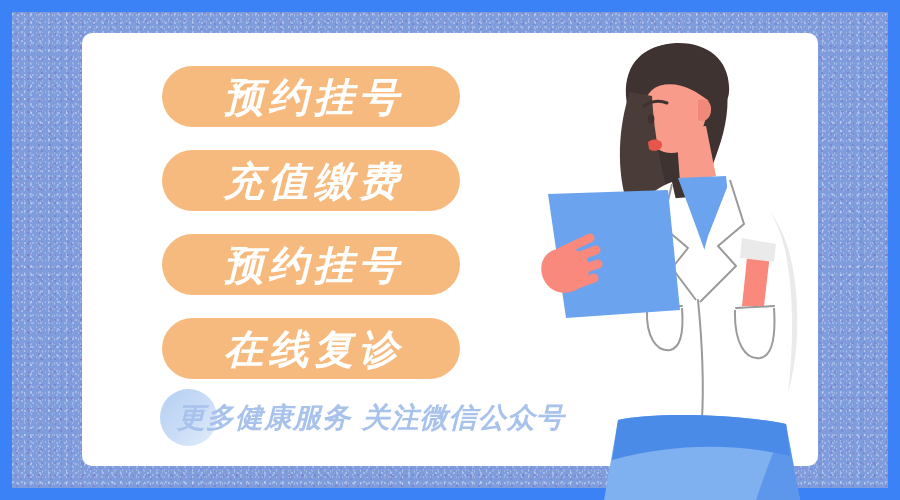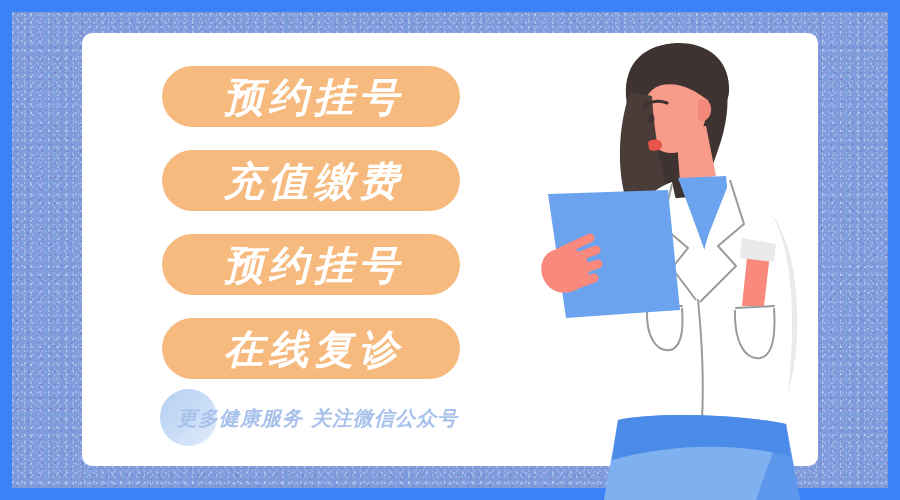--- a/index.html
+++ b/index.html
@@ -113,21 +113,21 @@
     width: 57px;
     height: 57px;
     border-radius: 50%;
     background: linear-gradient(135deg, #b4d0f2 0%, #c9dcf6 52%, #e3eefb 100%);
   }
 
   .footer-text {
     position: relative;
     margin-left: 17px;
     color: #a8c2ec;
-    font-size: 20px;
+    font-size: 28px;
     font-weight: bold;
     font-style: italic;
     letter-spacing: 1px;
     white-space: nowrap;
     font-family: "DejaVu Sans", "Liberation Sans", sans-serif;
   }
 
   
   .doctor {
     position: absolute;

